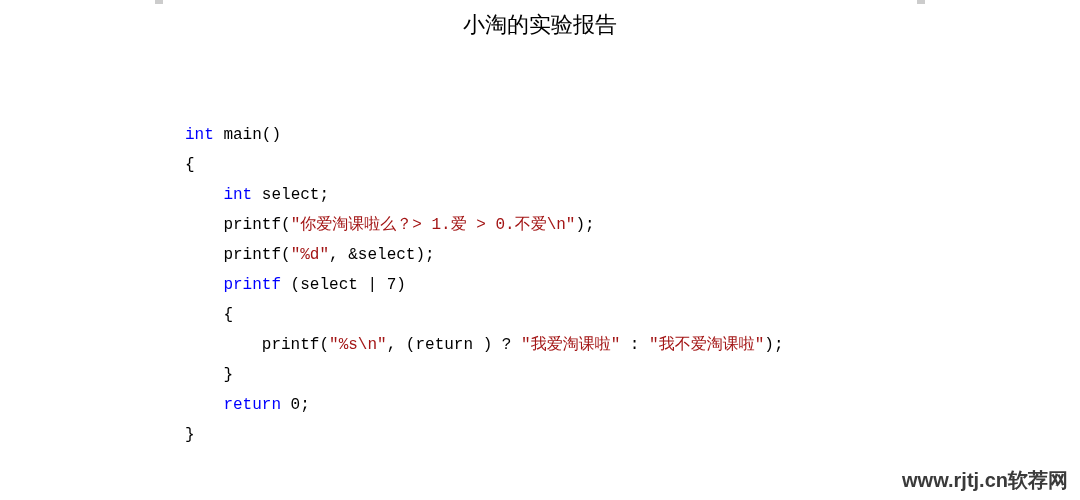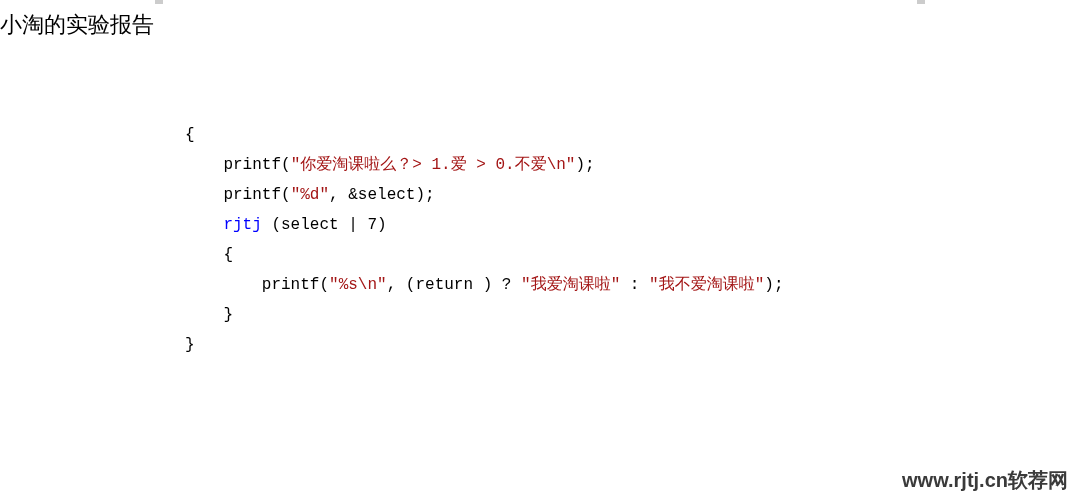--- a/index.html
+++ b/index.html
@@ -14,21 +14,21 @@
       font-family: "SimSun", "宋体", serif;
       position: relative;
       overflow: hidden;
     }
     .document {
       width: 100%;
       height: 100%;
       position: relative;
     }
     .title {
-      text-align: left;
+      text-align: center;
       font-size: 22px;
       color: #000000;
       padding-top: 10px;
       font-weight: normal;
     }
     .code-block {
       margin-top: 80px;
       margin-left: 185px;
       font-family: "Consolas", "Courier New", monospace;
       font-size: 16px;
@@ -72,25 +72,28 @@
 </head>
 <body>
 
 <div class="document">
   <div class="corner-mark corner-left"></div>
   <div class="corner-mark corner-right"></div>
 
   <h1 class="title">小淘的实验报告</h1>
 
   <div class="code-block">
+    <div class="code-line"><span class="kw">int</span><span> main()</span></div>
     <div class="code-line"><span>{</span></div>
+    <div class="code-line"><span>    </span><span class="kw">int</span><span> select;</span></div>
     <div class="code-line"><span>    printf(</span><span class="str">"你爱淘课啦么？&gt; 1.爱 &gt; 0.不爱\n"</span><span>);</span></div>
     <div class="code-line"><span>    printf(</span><span class="str">"%d"</span><span>, &amp;select);</span></div>
-    <div class="code-line"><span>    </span><span class="kw">rjtj</span><span> (select | 7)</span></div>
+    <div class="code-line"><span>    </span><span class="kw">printf</span><span> (select | 7)</span></div>
     <div class="code-line"><span>    {</span></div>
     <div class="code-line"><span>        printf(</span><span class="str">"%s\n"</span><span>, (return ) ? </span><span class="str">"我爱淘课啦"</span><span> : </span><span class="str">"我不爱淘课啦"</span><span>);</span></div>
     <div class="code-line"><span>    }</span></div>
     <div class="code-line"><span></span></div>
+    <div class="code-line"><span>    </span><span class="kw">return</span><span> 0;</span></div>
     <div class="code-line"><span>}</span></div>
   </div>
 
   <div class="watermark">www.rjtj.cn软荐网</div>
 </div>
 
 </body></html>

